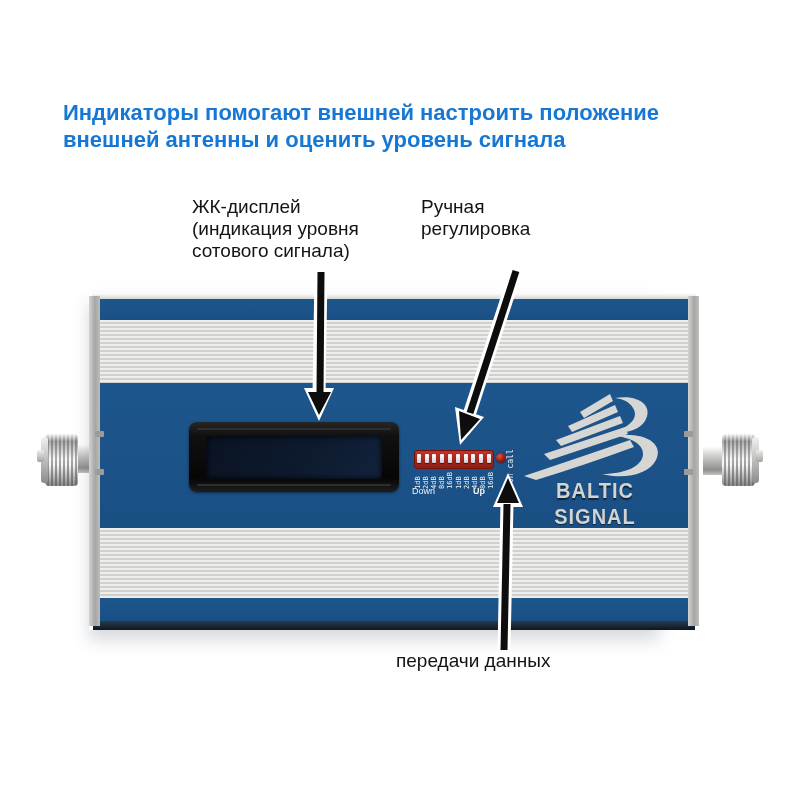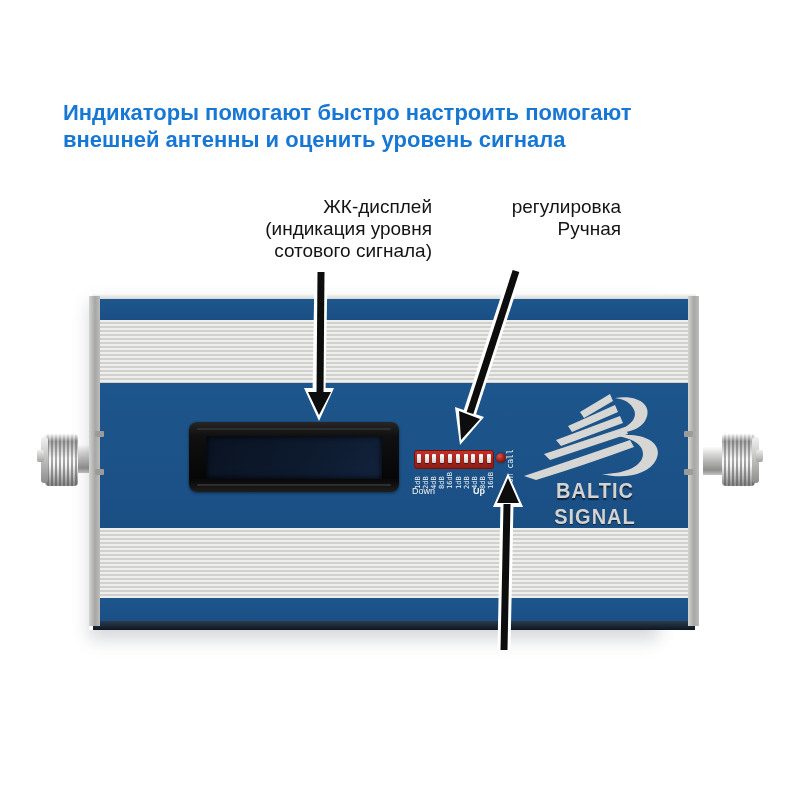--- a/index.html
+++ b/index.html
@@ -4,21 +4,21 @@
 <style>
   html,body{margin:0;padding:0;background:#ffffff;}
   .stage{position:relative;width:800px;height:800px;background:#ffffff;overflow:hidden;
          font-family:"Liberation Sans","DejaVu Sans",sans-serif;}
 
   
   .headline{position:absolute;left:63px;top:99px;width:700px;
             font-size:22px;font-weight:bold;color:#1777d4;line-height:27px;}
 
   
-  .callout{position:absolute;color:#141414;font-size:19px;line-height:22px;text-align:right;}
+  .callout{position:absolute;color:#141414;font-size:19px;line-height:22px;text-align:left;}
   .callout-lcd{left:192px;top:196px;width:240px;}
   .callout-gain{left:421px;top:196px;width:200px;}
   .callout-ind{left:396px;top:650px;width:240px;}
 
   
   .arrows{position:absolute;left:0;top:0;z-index:6;pointer-events:none;}
 
   
   .device{position:absolute;left:89px;top:293px;width:570px;height:337px;z-index:2;
           box-shadow:0 10px 16px rgba(70,80,95,.22);}
@@ -92,36 +92,37 @@
         background:linear-gradient(180deg,#f1f1ef,#b9b9b7 55%,#8d8d8b);}
   .nub{position:absolute;width:7px;height:12px;border-radius:2px;
         background:linear-gradient(180deg,#eeeeec,#a3a3a1);}
 </style>
 </head>
 <body>
 
 <div class="stage">
 
   <div class="headline">
-    <div>Индикаторы помогают быстро настроить помогают</div>
+    <div>Индикаторы помогают внешней настроить положение</div>
     <div>внешней антенны и оценить уровень сигнала</div>
   </div>
 
   <div class="callout callout-lcd">
     <div>ЖК-дисплей</div>
     <div>(индикация уровня</div>
     <div>сотового сигнала)</div>
   </div>
 
   <div class="callout callout-gain">
+    <div>Ручная</div>
     <div>регулировка</div>
-    <div>Ручная</div>
   </div>
 
   <div class="callout callout-ind">
+    <div>передачи данных</div>
   </div>
 
   <svg class="arrows" width="800" height="800">
 
     <g>
       <line x1="321" y1="272" x2="319" y2="394" stroke="#ffffff" stroke-width="13"></line>
       <polygon points="304,388 334,388 319,421" fill="#ffffff"></polygon>
       <line x1="321" y1="272" x2="320" y2="393" stroke="#0d0d0d" stroke-width="7"></line>
       <polygon points="308,392 331,392 319,415" fill="#0d0d0d"></polygon>
     </g>

